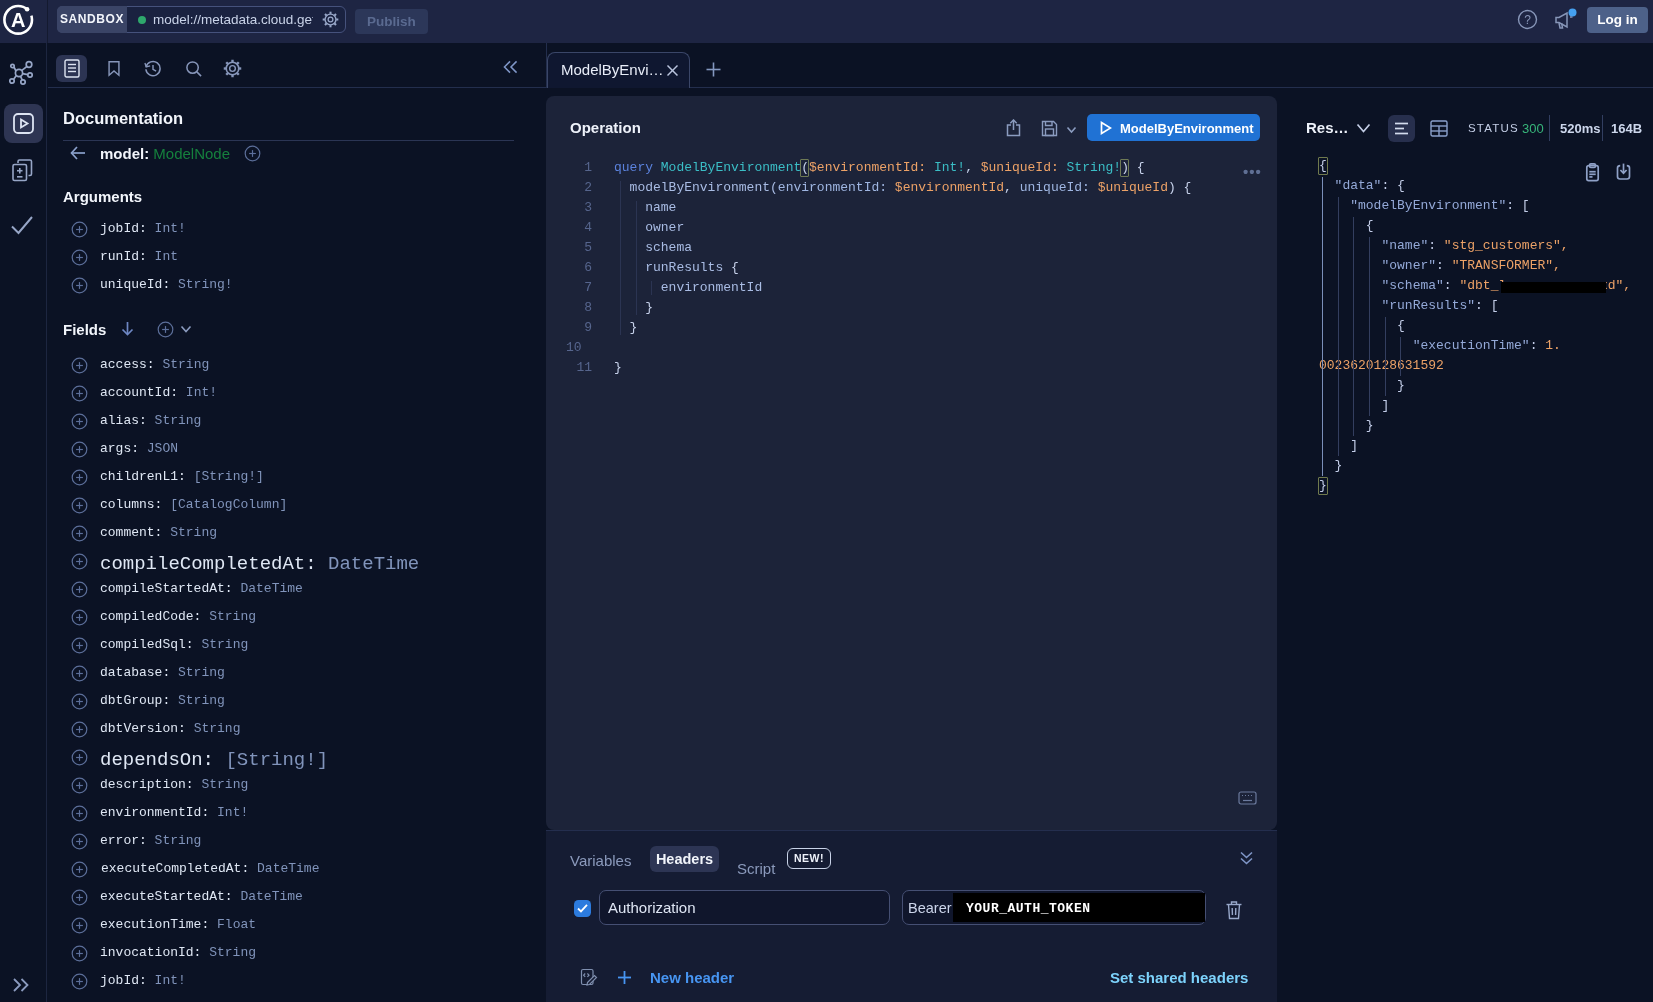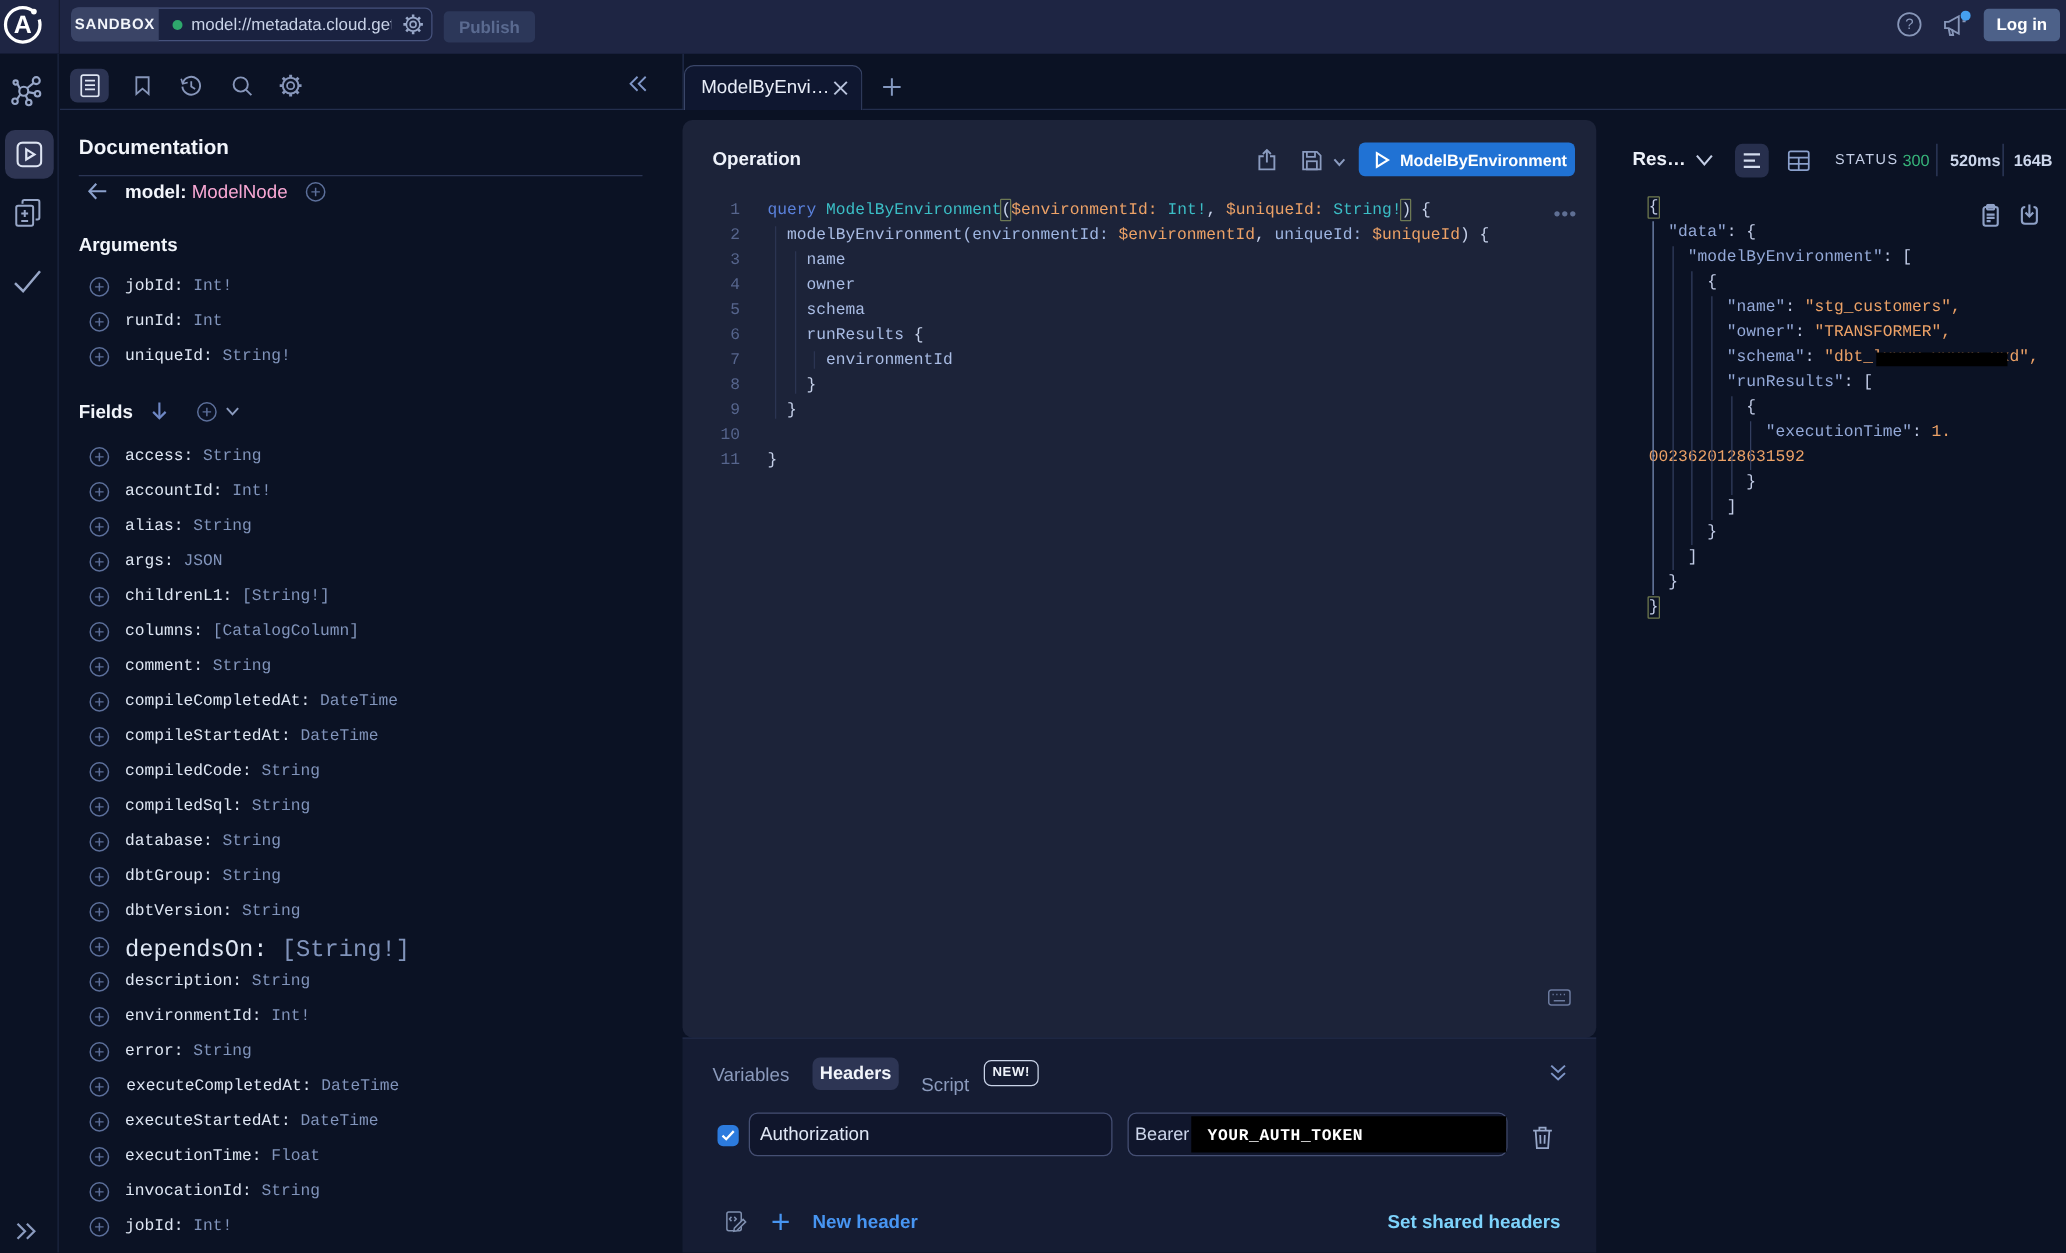--- a/index.html
+++ b/index.html
@@ -116,21 +116,21 @@
 <svg class="abs" style="left:502px;top:60px" width="17" height="14" viewBox="0 0 18 15" fill="none" stroke="#7f96c7" stroke-width="1.6">
 <path d="M8.5 1.5 L2.5 7.5 L8.5 13.5"></path>
     <path d="M15.5 1.5 L9.5 7.5 L15.5 13.5"></path>
 </svg>
 <div class="abs" style="left:63px;top:109px;color:#f2f5fb;font-size:16.5px;font-weight:bold">Documentation</div>
 <div class="abs" style="left:63px;top:140px;width:451px;height:1px;background:#2b3554"></div>
 <svg class="abs" style="left:70px;top:146px" width="16" height="14" viewBox="0 0 16 14" fill="none" stroke="#8ba1cc" stroke-width="1.7">
 <path d="M7 1 L1.5 7 L7 13"></path>
     <line x1="1.5" y1="7" x2="15" y2="7"></line>
 </svg>
-<div class="abs" style="left:100px;top:145px;color:#f2f5fb;font-size:15px;font-weight:bold">model: <span style="color:#f9a8d4;font-weight:normal">ModelNode</span></div>
+<div class="abs" style="left:100px;top:145px;color:#f2f5fb;font-size:15px;font-weight:bold">model: <span style="color:#15803d;font-weight:normal">ModelNode</span></div>
 <svg class="abs" style="left:243.5px;top:144.5px" width="17.0" height="17.0" viewBox="0 0 20 20" fill="none" stroke="#5c6f9a" stroke-width="1.4">
 <circle cx="10" cy="10" r="8.6"></circle>
     <line x1="10" y1="6" x2="10" y2="14"></line>
     <line x1="6" y1="10" x2="14" y2="10"></line>
 </svg>
 <div class="abs" style="left:63px;top:188px;color:#f2f5fb;font-size:15px;font-weight:bold">Arguments</div>
 <svg class="abs" style="left:70.5px;top:220.5px" width="17.0" height="17.0" viewBox="0 0 20 20" fill="none" stroke="#5c6f9a" stroke-width="1.4">
 <circle cx="10" cy="10" r="8.6"></circle>
     <line x1="10" y1="6" x2="10" y2="14"></line>
     <line x1="6" y1="10" x2="14" y2="10"></line>
@@ -201,21 +201,21 @@
 <circle cx="10" cy="10" r="8.6"></circle>
     <line x1="10" y1="6" x2="10" y2="14"></line>
     <line x1="6" y1="10" x2="14" y2="10"></line>
 </svg>
 <div class="abs mono row" style="left:100px;top:525px;color:#dfe7f4;font-size:13px">comment: <span style="color:#8194bb">String</span></div>
 <svg class="abs" style="left:70.5px;top:552.5px" width="17.0" height="17.0" viewBox="0 0 20 20" fill="none" stroke="#5c6f9a" stroke-width="1.4">
 <circle cx="10" cy="10" r="8.6"></circle>
     <line x1="10" y1="6" x2="10" y2="14"></line>
     <line x1="6" y1="10" x2="14" y2="10"></line>
 </svg>
-<div class="abs mono row" style="left:100px;top:553px;color:#dfe7f4;font-size:13px">compileCompletedAt: <span style="color:#8194bb">DateTime</span></div>
+<div class="abs mono row" style="left:100px;top:553px;color:#dfe7f4;font-size:19px">compileCompletedAt: <span style="color:#8194bb">DateTime</span></div>
 <svg class="abs" style="left:70.5px;top:580.5px" width="17.0" height="17.0" viewBox="0 0 20 20" fill="none" stroke="#5c6f9a" stroke-width="1.4">
 <circle cx="10" cy="10" r="8.6"></circle>
     <line x1="10" y1="6" x2="10" y2="14"></line>
     <line x1="6" y1="10" x2="14" y2="10"></line>
 </svg>
 <div class="abs mono row" style="left:100px;top:581px;color:#dfe7f4;font-size:13px">compileStartedAt: <span style="color:#8194bb">DateTime</span></div>
 <svg class="abs" style="left:70.5px;top:608.5px" width="17.0" height="17.0" viewBox="0 0 20 20" fill="none" stroke="#5c6f9a" stroke-width="1.4">
 <circle cx="10" cy="10" r="8.6"></circle>
     <line x1="10" y1="6" x2="10" y2="14"></line>
     <line x1="6" y1="10" x2="14" y2="10"></line>
@@ -340,21 +340,21 @@
 <div class="abs mono row" style="left:566px;top:240px;width:26px;text-align:right;color:#56658d;font-size:13px">5</div>
 <div class="abs mono row" style="left:614px;top:240px;font-size:13px"><span style="color:#a9bce4">    schema</span></div>
 <div class="abs mono row" style="left:566px;top:260px;width:26px;text-align:right;color:#56658d;font-size:13px">6</div>
 <div class="abs mono row" style="left:614px;top:260px;font-size:13px"><span style="color:#a9bce4">    runResults </span><span style="color:#c6d1ea">{</span></div>
 <div class="abs mono row" style="left:566px;top:280px;width:26px;text-align:right;color:#56658d;font-size:13px">7</div>
 <div class="abs mono row" style="left:614px;top:280px;font-size:13px"><span style="color:#a9bce4">      environmentId</span></div>
 <div class="abs mono row" style="left:566px;top:300px;width:26px;text-align:right;color:#56658d;font-size:13px">8</div>
 <div class="abs mono row" style="left:614px;top:300px;font-size:13px"><span style="color:#c6d1ea">    }</span></div>
 <div class="abs mono row" style="left:566px;top:320px;width:26px;text-align:right;color:#56658d;font-size:13px">9</div>
 <div class="abs mono row" style="left:614px;top:320px;font-size:13px"><span style="color:#c6d1ea">  }</span></div>
-<div class="abs mono row" style="left:566px;top:340px;width:26px;text-align:right;color:#56658d;font-size:13px">10</div>
+<div class="abs mono row" style="left:566px;top:340px;width:26px;text-align:left;color:#56658d;font-size:13px">10</div>
 <div class="abs mono row" style="left:614px;top:340px;font-size:13px"></div>
 <div class="abs mono row" style="left:566px;top:360px;width:26px;text-align:right;color:#56658d;font-size:13px">11</div>
 <div class="abs mono row" style="left:614px;top:360px;font-size:13px"><span style="color:#c6d1ea">}</span></div>
 <div class="abs" style="left:800px;top:159px;width:9px;height:18px;border:1px solid #6e7a55;border-radius:1px"></div>
 <div class="abs" style="left:1120px;top:159px;width:9px;height:18px;border:1px solid #6e7a55;border-radius:1px"></div>
 <div class="abs" style="left:620px;top:181px;width:1px;height:154px;background:#2b3452"></div>
 <div class="abs" style="left:636px;top:201px;width:1px;height:114px;background:#2b3452"></div>
 <div class="abs" style="left:651px;top:281px;width:1px;height:14px;background:#2b3452"></div>
 <div class="abs" style="left:1243px;top:163px;color:#5f6f94;font-size:15px;font-weight:bold;letter-spacing:1px">•••</div>
 <svg class="abs" style="left:1238px;top:791px" width="19" height="14" viewBox="0 0 19 14" fill="none" stroke="#6b7a9e" stroke-width="1.2">

